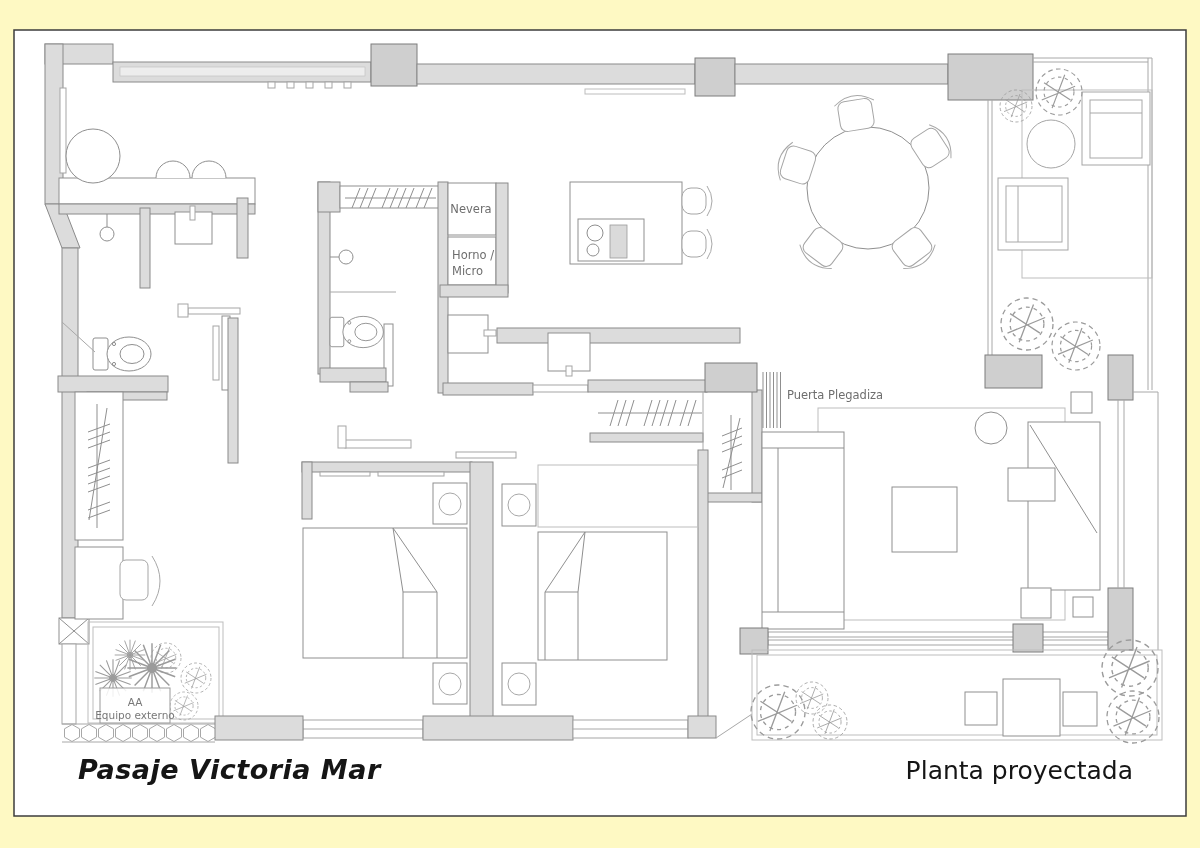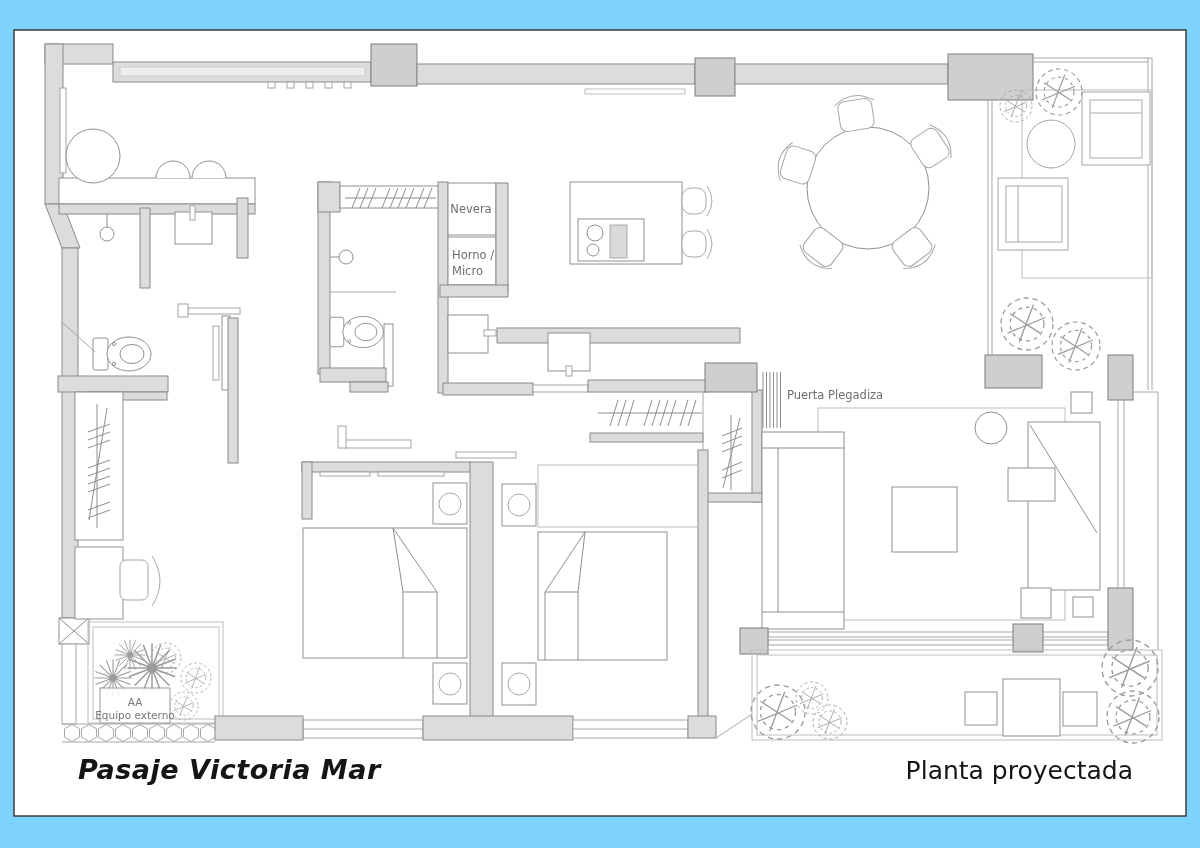--- a/index.html
+++ b/index.html
@@ -1,16 +1,16 @@
 <!DOCTYPE html>
 <html><head>
 <meta charset="utf-8">
 <style>
   html,body{margin:0;padding:0;background:#fff;}
-  .page{position:relative;width:1200px;height:848px;background:#7dd3fc;overflow:hidden;
+  .page{position:relative;width:1200px;height:848px;background:#fef9c3;overflow:hidden;
         font-family:"DejaVu Sans", sans-serif;}
   svg{position:absolute;left:0;top:0;}
   
   .wall      {fill:#dcdcdc;stroke:#8a8a8a;stroke-width:1;}
   .wall-dark {fill:#cfcfcf;stroke:#7d7d7d;stroke-width:1;}
   .fixt      {fill:#ffffff;stroke:#8f8f8f;stroke-width:1;}
   .fixt2     {fill:#ffffff;stroke:#a5a5a5;stroke-width:1;}
   .ln        {fill:none;stroke:#8f8f8f;stroke-width:1;}
   .ln2       {fill:none;stroke:#a8a8a8;stroke-width:1;}
   .thin      {fill:none;stroke:#bdbdbd;stroke-width:1;}

